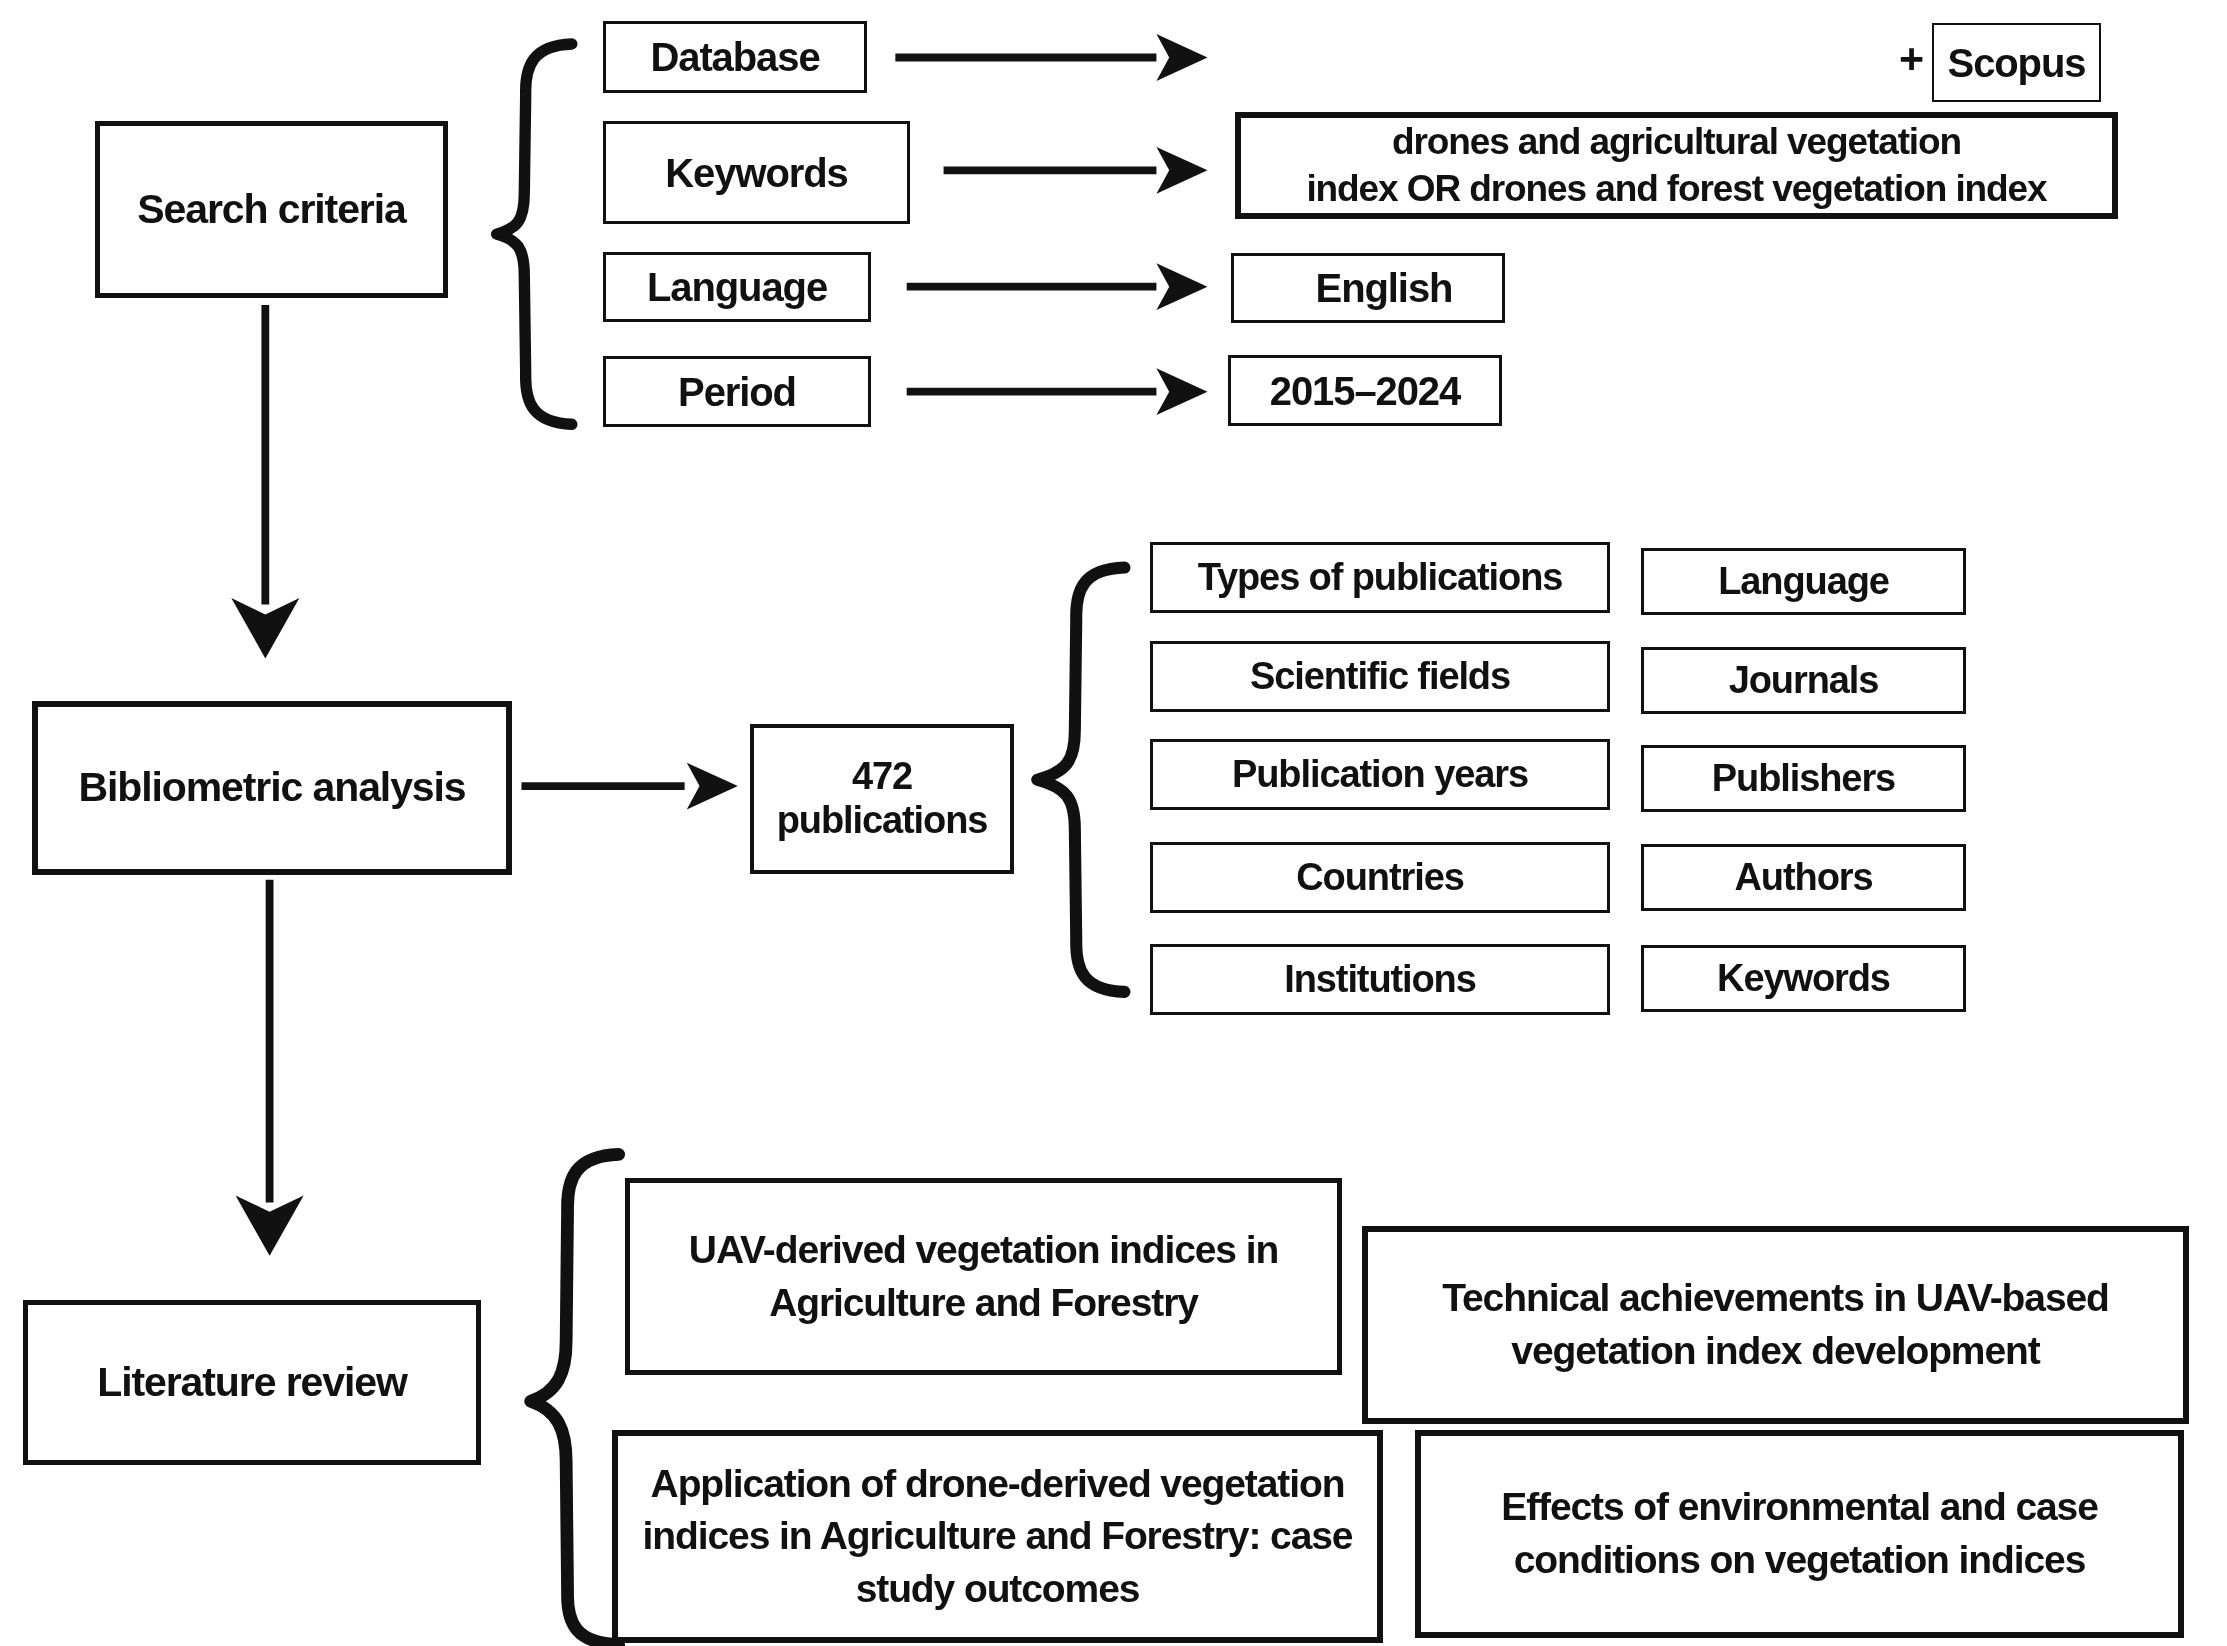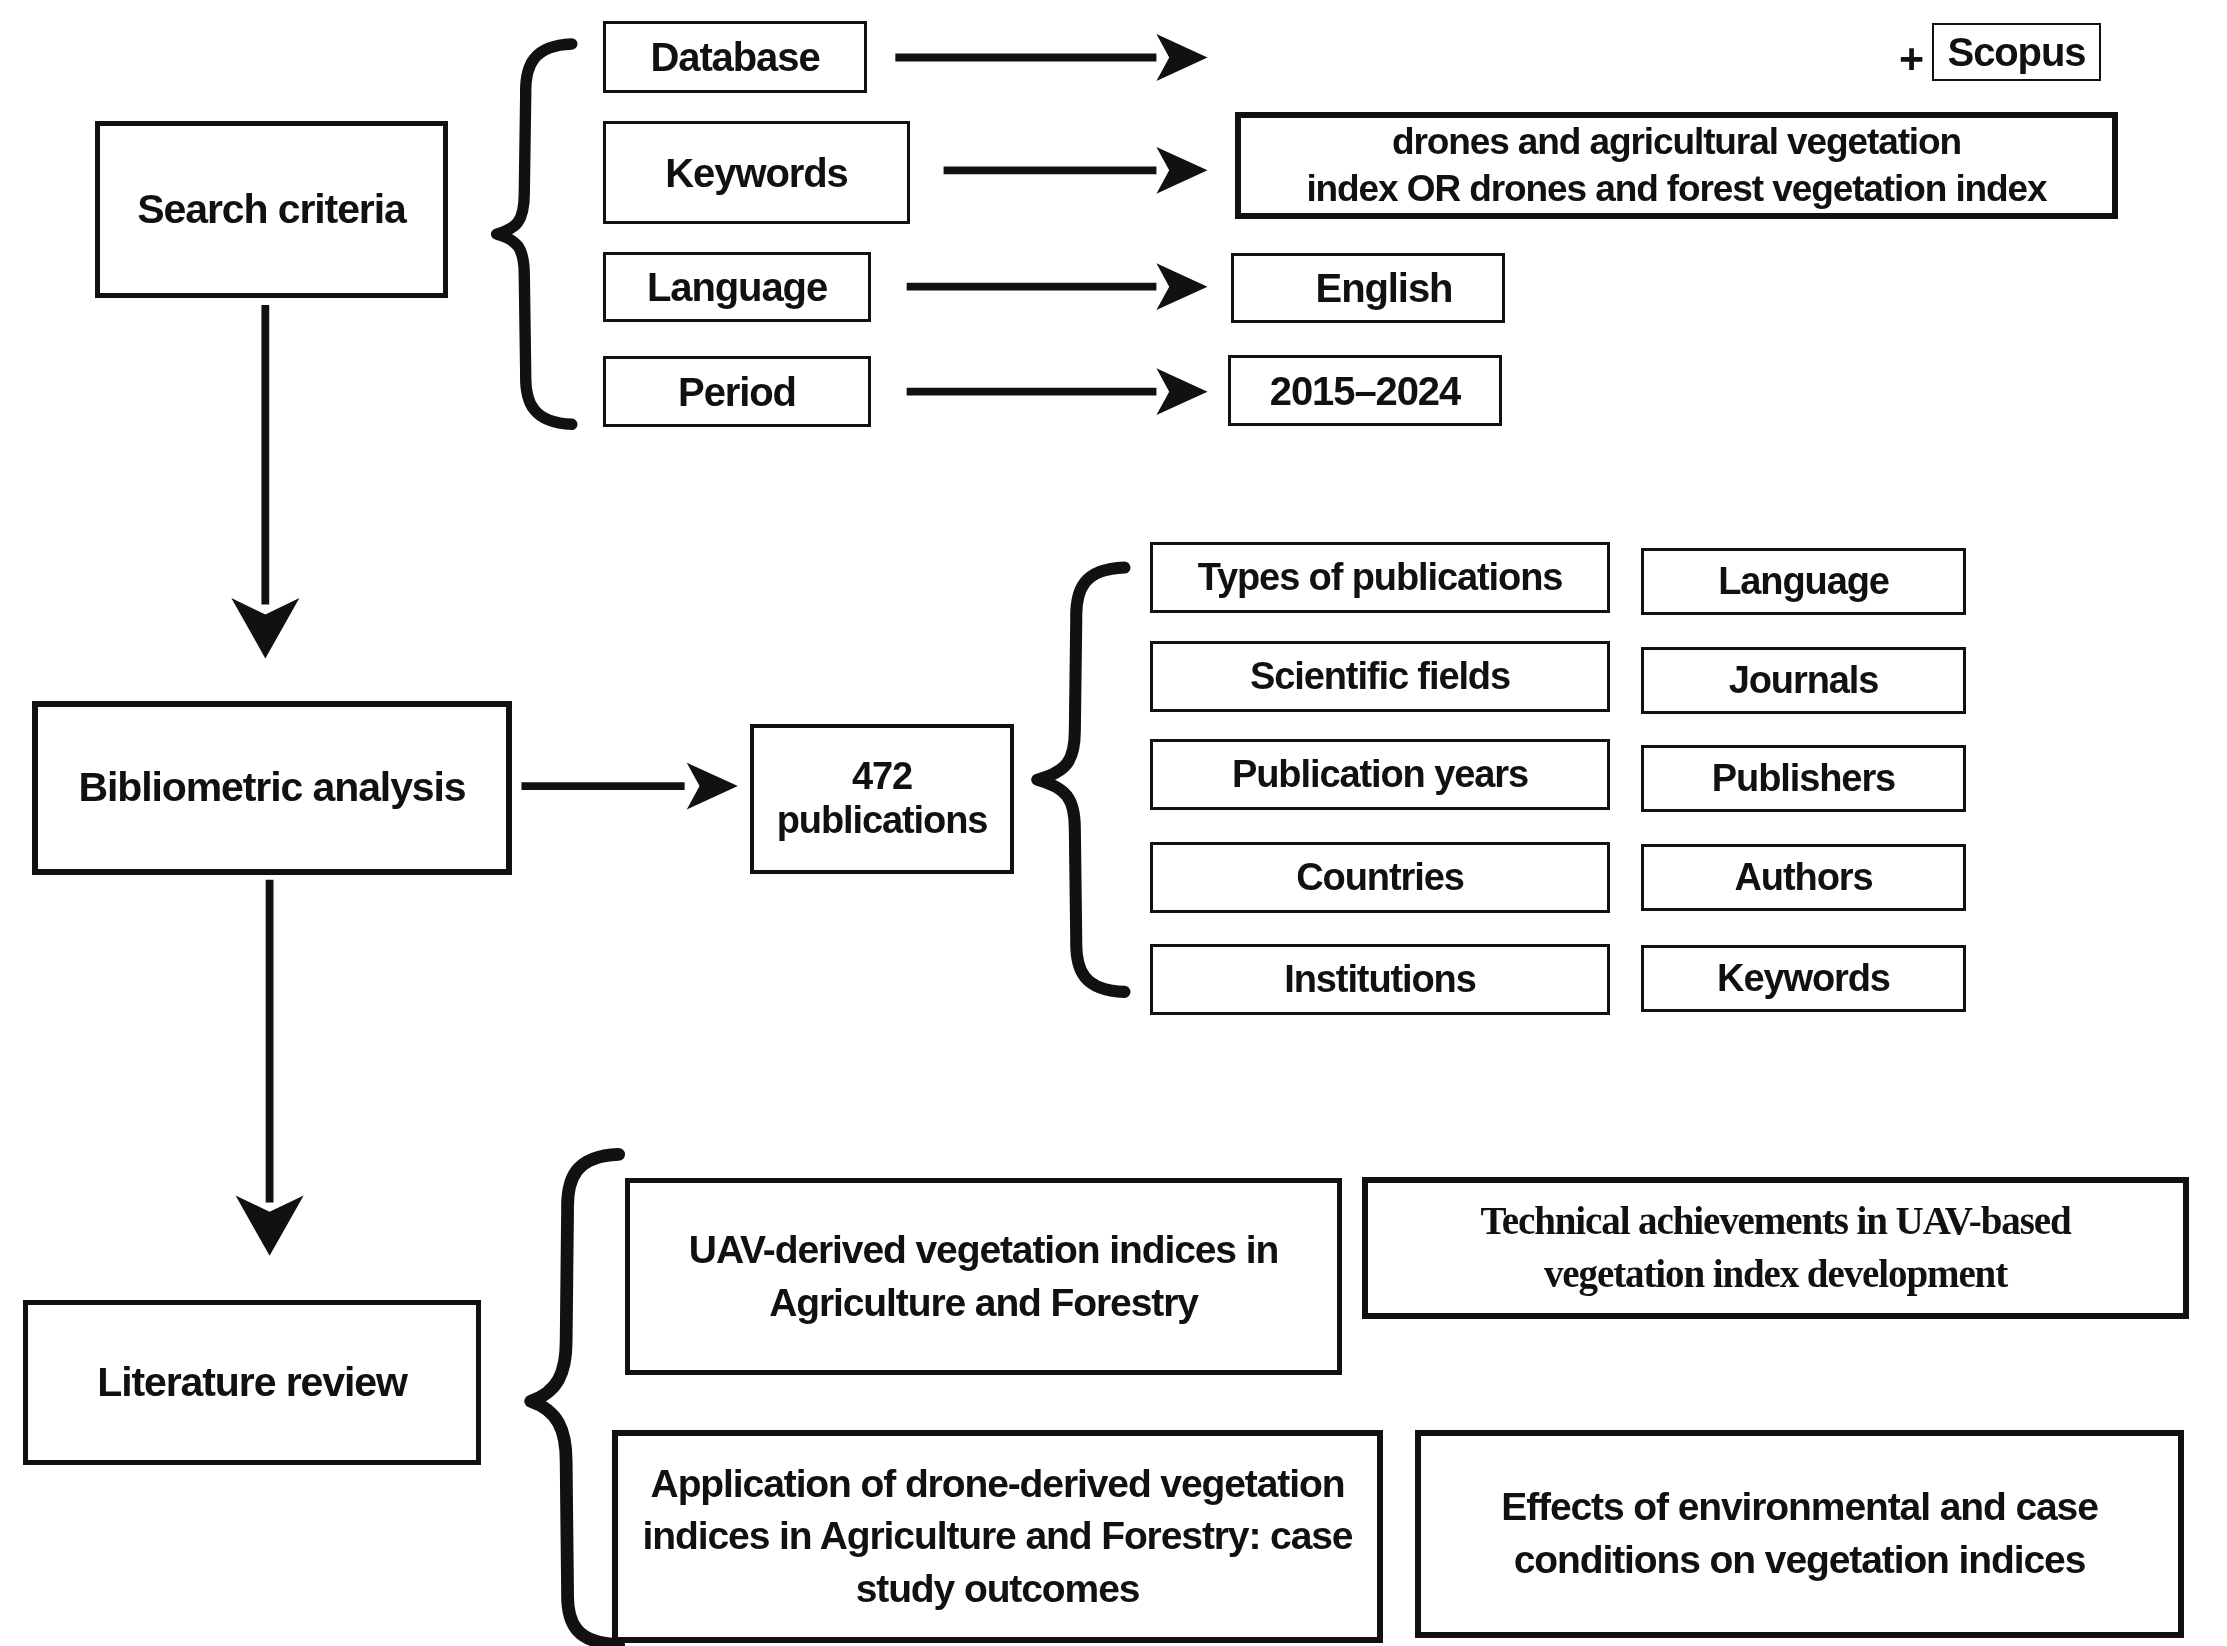--- a/index.html
+++ b/index.html
@@ -13,36 +13,36 @@
   .plus{position:absolute;display:flex;align-items:center;justify-content:center;
         font-size:43px;letter-spacing:0;}
 
   .b-search   {left:95px;  top:121px;  width:353px;  height:177px; border-width:5.7px; font-size:41px;}
   .b-database {left:603px;  top:21px;   width:264px;  height:72px; border-width:3.5px; font-size:40px;}
   .b-kwlabel  {left:603px;  top:121px;  width:307px;  height:103px; border-width:3.5px; font-size:40px;}
   .b-lglabel  {left:603px;  top:252px;  width:268px;  height:70px;  border-width:3.5px; font-size:40px;}
   .b-pdlabel  {left:603px;  top:356px;  width:268px;  height:71px; border-width:3.5px; font-size:40px;}
   .b-wos      {left:1235px; top:21px;   width:654px;  height:74px; border-width:4.3px; font-size:40px;}
   .p-plus     {left:1890px; top:21px;   width:43px;   height:74px;}
-  .b-scopus   {left:1932px; top:23px;   width:169px;  height:58px; border-width:2.8px; font-size:40px;}
+  .b-scopus   {left:1932px; top:23px;   width:169px;  height:79px; border-width:2.8px; font-size:40px;}
   .b-kwval    {left:1235px; top:112px;  width:883px; height:107px; border-width:6.4px; font-size:37px; line-height:1.25;}
   .b-english  {left:1231px; top:253px;  width:274px;  height:70px;  border-width:3.5px; font-size:40px;padding-left:32px;}
   .b-pdval    {left:1228px; top:355px;  width:274px;  height:71px; border-width:3.5px; font-size:40px;}
 
   .b-biblio   {left:32px;   top:701px;  width:480px;  height:174px; border-width:6.4px; font-size:41px;}
   .b-pubs     {left:750px; top:724px; width:264px;  height:150px; border-width:4.3px; font-size:38px; line-height:1.15;}
 
   .col-l{left:1150px;width:460px;height:71px;border-width:3.5px;font-size:38px;}
   .col-r{left:1641px;width:325px;height:67px; border-width:3.5px;font-size:38px;}
   .r1l{top:542px;}  .r2l{top:641px;}  .r3l{top:739px;} .r4l{top:842px;} .r5l{top:944px;}
   .r1r{top:548px;}  .r2r{top:647px;}  .r3r{top:745px;} .r4r{top:844px;} .r5r{top:945px;}
 
   .b-lit      {left:23px;   top:1300px; width:458px;  height:165px; border-width:5.7px; font-size:41px;}
   .b-uav      {left:625px;  top:1178px; width:717px; height:197px; border-width:5.7px; font-size:39px; line-height:1.35;}
-  .b-tech     {left:1362px; top:1177px; width:827px; height:142px; border-width:6.4px; font-size:39px; line-height:1.35;font-family:Liberation Serif, serif;}
+  .b-tech     {left:1362px; top:1226px; width:827px; height:198px; border-width:6.4px; font-size:39px; line-height:1.35;}
   .b-app      {left:612px;  top:1430px; width:771px; height:213px; border-width:6.4px; font-size:39px; line-height:1.35;}
   .b-eff      {left:1415px; top:1430px; width:769px; height:208px; border-width:6.4px; font-size:39px; line-height:1.35;}
 
   .stroke{stroke:#111111;stroke-width:11;fill:none;}
   .head{fill:#111111;stroke:none;}
   .brace{stroke:#111111;fill:none;stroke-linecap:round;stroke-linejoin:round;}
 </style>
 </head>
 <body>
 

